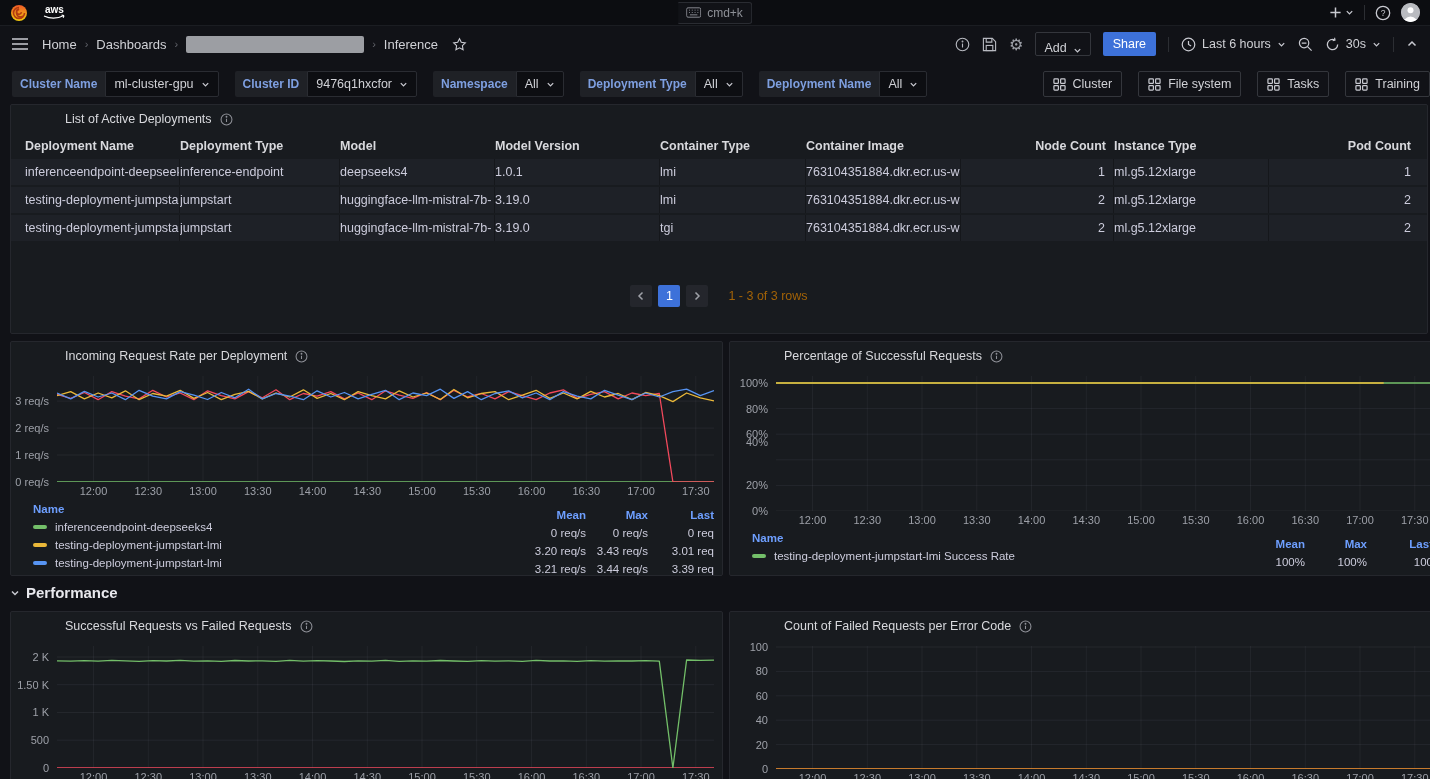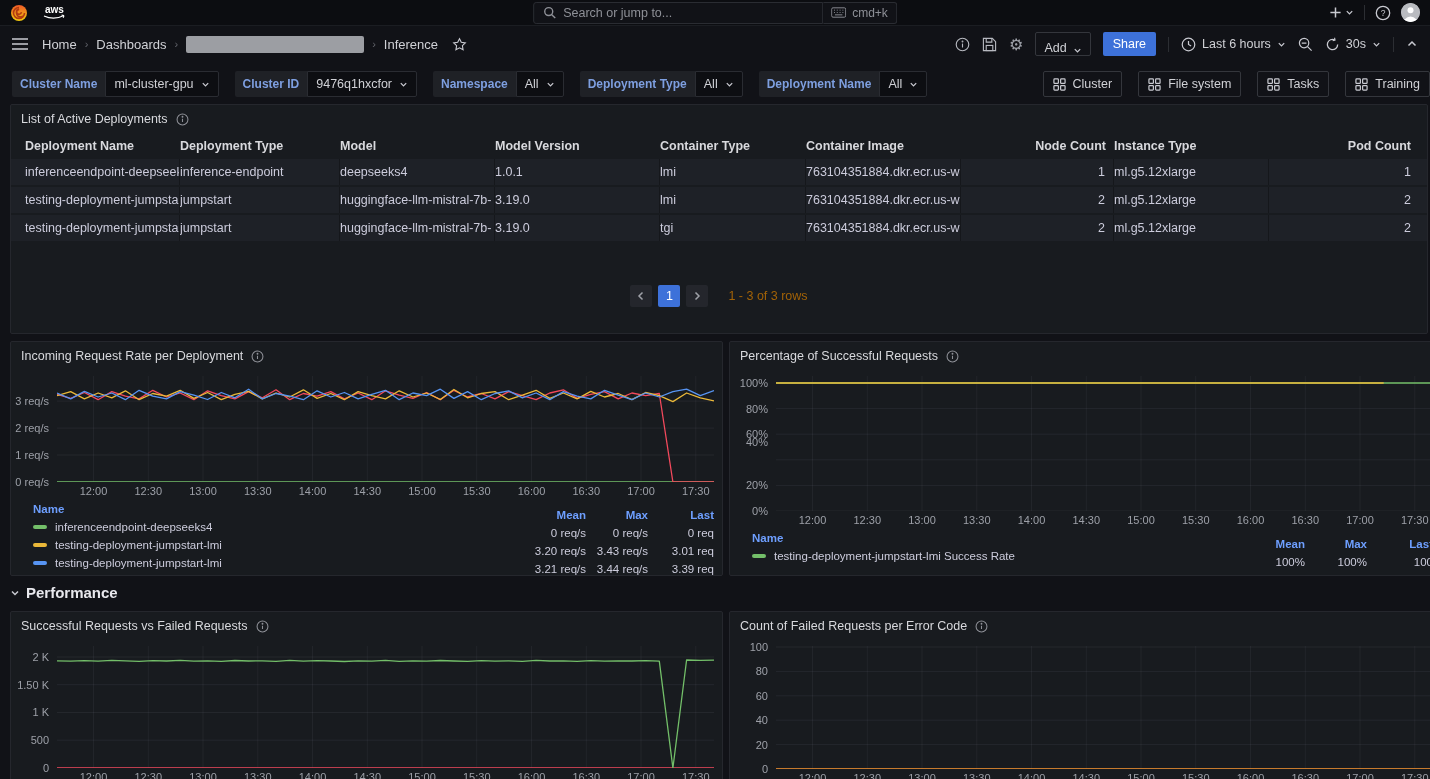--- a/index.html
+++ b/index.html
@@ -47,21 +47,21 @@
     background:#0d0e12; border:1px solid #2a2c32; border-radius:0 2px 2px 0;
     color:#d0d1d6; font-size:12.5px; cursor:pointer; }
   .quicklinks { margin-left:auto; display:flex; gap:16px; }
   .ql-btn { display:flex; align-items:center; gap:7px; height:26px; padding:0 9px;
     border:1px solid #34363c; border-radius:2px; background:transparent;
     color:#d0d1d6; font-size:12.5px; font-weight:500; cursor:pointer; white-space:nowrap; }
 
   
   .panel { position:absolute; background:#181b1f; border:1px solid #25272d; border-radius:2px; overflow:hidden; }
   .panel-head { height:28px; display:flex; align-items:center; gap:8px; padding:0 10px; }
-  .panel-title { font-size:12.5px; font-weight:500; color:#d8d9dd; }
+  .panel-title { font-size:12.5px; font-weight:500; color:#d8d9dd;margin-left:44px; }
 
   
   #tablePanel { left:10px; top:104px; width:1418px; height:230px; }
   .tgrid { display:grid; grid-template-columns:155px 160px 155px 165px 146px 155px 153px 155px 150px;
     padding-left:14px; font-size:12.5px; }
   .th { padding:6px 8px 6px 0; font-weight:700; color:#d8d9dd; white-space:nowrap; overflow:hidden; cursor:pointer; }
   .trow { display:grid; grid-template-columns:155px 160px 155px 165px 146px 155px 153px 155px 150px;
     padding-left:14px; background:#1e2127; margin-bottom:2px; }
   .td { padding:6px 8px 6px 0; font-size:12.5px; color:#ccccdc; white-space:nowrap; overflow:hidden;
     border-right:1px solid #15171b; }
@@ -119,29 +119,20 @@
     </span>
     <span class="icon">
       <svg width="32" height="19" viewBox="0 0 32 19">
         <text x="5" y="10" font-size="10" font-weight="bold" fill="#ffffff" font-family="Liberation Sans, sans-serif">aws</text>
         <path d="M4 13 Q14 17.5 24 12.5" fill="none" stroke="#ffffff" stroke-width="1.1"></path>
         <path d="M24 12.5 l-2.4 -0.4 M24 12.5 l-0.8 2.2" fill="none" stroke="#ffffff" stroke-width="1.1"></path>
       </svg>
     </span>
   </div>
   <div class="searchwrap">
-    <div class="searchbox">
-      <span class="icon">
-        <svg width="13" height="13" viewBox="0 0 14 14" fill="none" stroke="#8e9097" stroke-width="1.5">
-          <circle cx="6" cy="6" r="4.3"></circle>
-            <path d="M9.3 9.3 L13 13"></path>
-        </svg>
-      </span>
-      <span>Search or jump to...</span>
-    </div>
     <div class="shortcutbox">
       <span class="icon">
         <svg width="15" height="11" viewBox="0 0 16 11" fill="none" stroke="#8e9097" stroke-width="1">
           <rect x="0.5" y="0.5" width="15" height="10" rx="1.5"></rect>
           <path d="M3 3 h1 M6 3 h1 M9 3 h1 M12 3 h1 M3 5.5 h1 M6 5.5 h1 M9 5.5 h1 M12 5.5 h1 M4 8 h8"></path>
         </svg>
       </span>
       <span>cmd+k</span>
     </div>
   </div>

